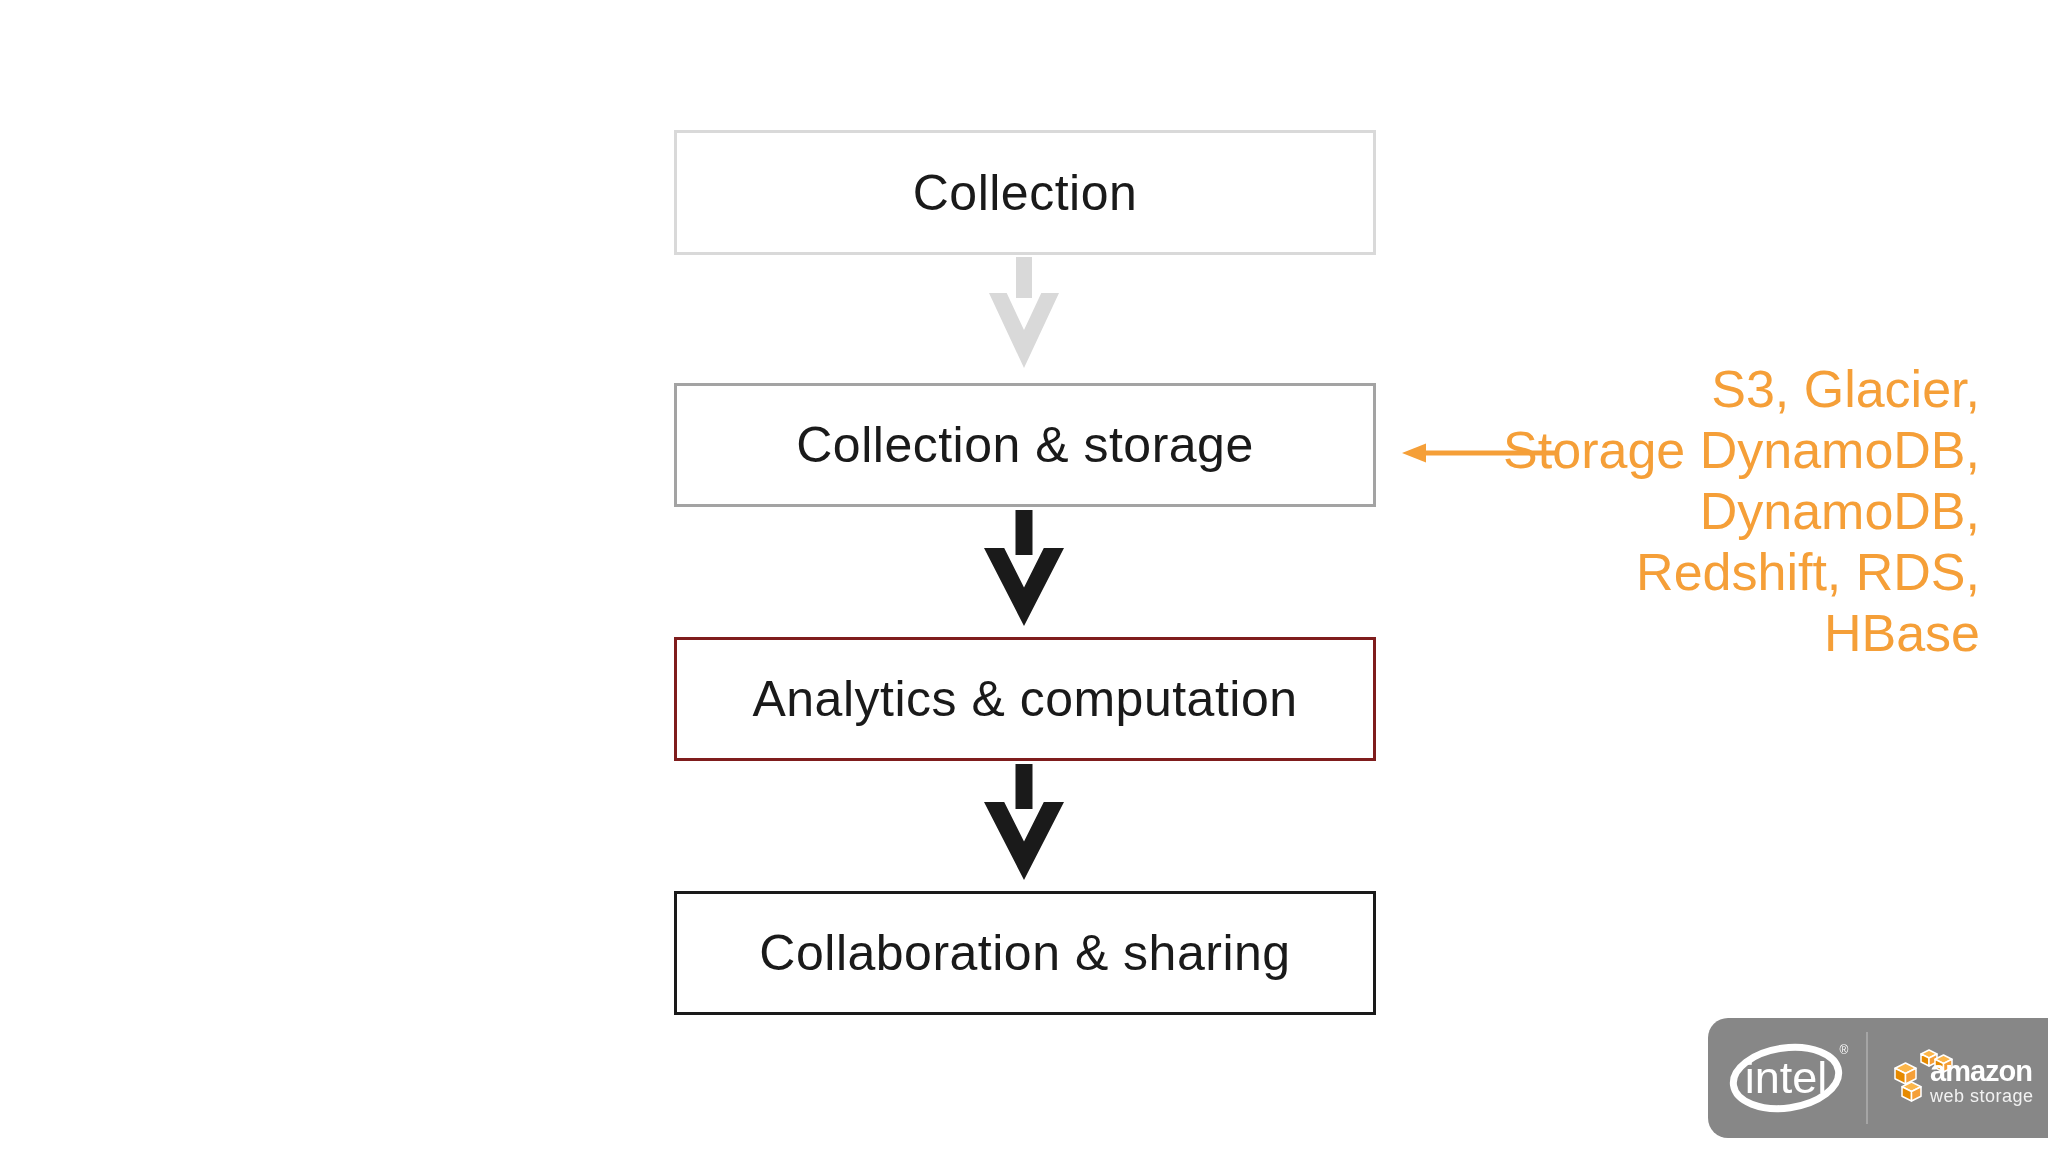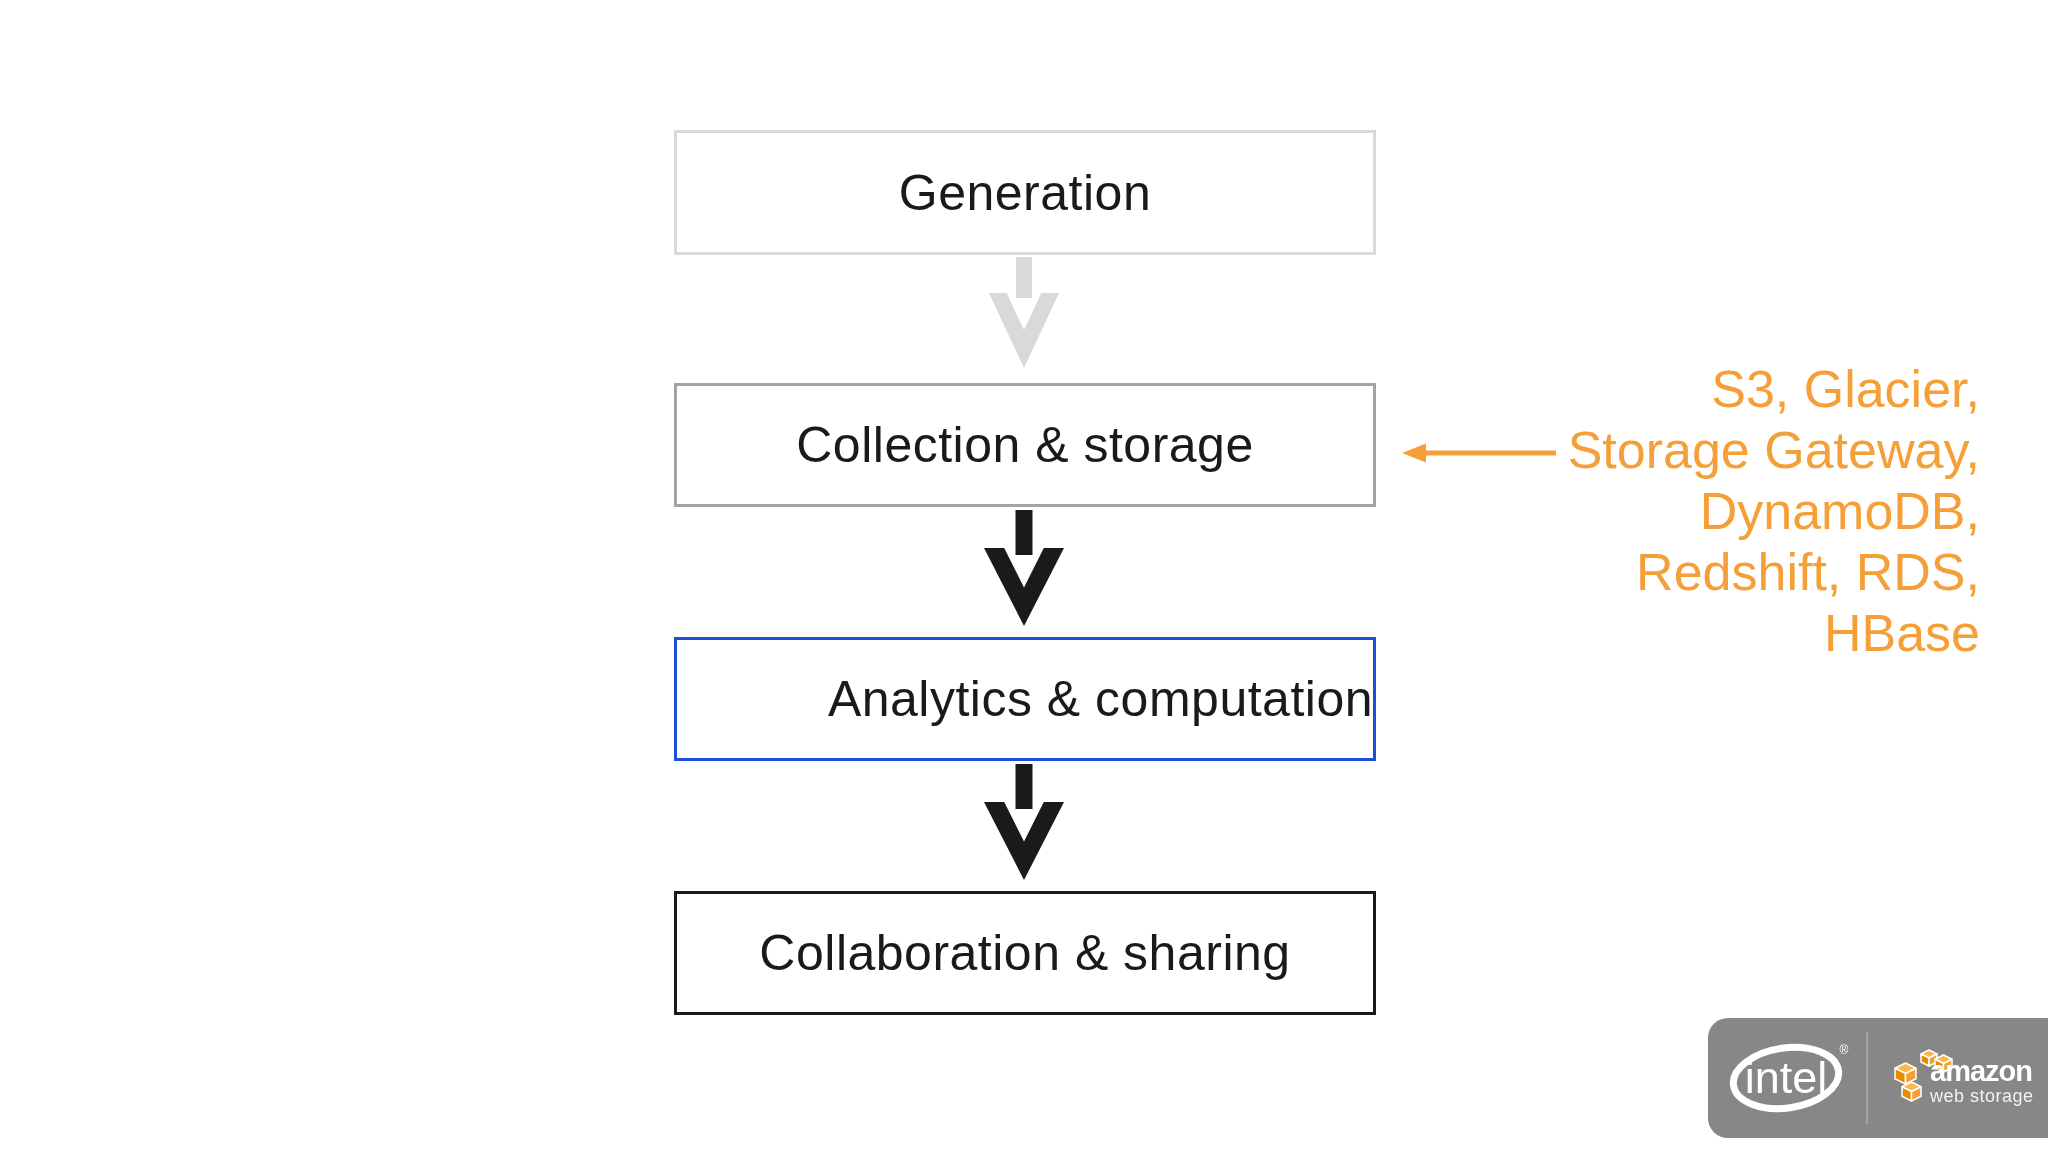--- a/index.html
+++ b/index.html
@@ -26,21 +26,21 @@
     display: flex;
     align-items: center;
     justify-content: center;
     font-size: 50px;
     color: #1a1a1a;
     letter-spacing: 0.5px;
     white-space: nowrap;
   }
   .flow-box.muted   { border: 3px solid #d9d9d9; top: 130px; height: 125px; }
   .flow-box.step-2  { border: 3px solid #a3a3a3; top: 383px; height: 124px; }
-  .flow-box.step-3  { border: 3px solid #1d4ed8; top: 637px; height: 124px; justify-content: flex-end; }
+  .flow-box.step-3  { border: 3px solid #7f1d1d; top: 637px; height: 124px; }
   .flow-box.step-4  { border: 3px solid #1a1a1a; top: 891px; height: 124px; }
 
   
   .arrow-svg { position: absolute; display: block; }
   #arrow-muted { left: 989px; top: 257px; }
   #arrow-1     { left: 984px; top: 510px; }
   #arrow-2     { left: 984px; top: 764px; }
 
   
   #annotation {
@@ -94,21 +94,21 @@
     letter-spacing: 0.5px;
     color: #f2f2f2;
   }
 </style>
 </head>
 <body>
 
 <div id="canvas">
 
   <div class="flow-box muted">
-    <span>Generation</span>
+    <span>Collection</span>
   </div>
 
   <svg id="arrow-muted" class="arrow-svg" width="70" height="111" viewBox="0 0 70 111">
     <rect x="27" y="0" width="16" height="41" fill="#d9d9d9"></rect>
     <polygon points="0,36 35,111 70,36 52.3,36 35,73.1 17.7,36" fill="#d9d9d9"></polygon>
   </svg>
 
   <div class="flow-box step-2">
     <span>Collection &amp; storage</span>
   </div>
@@ -131,21 +131,21 @@
     <span>Collaboration &amp; sharing</span>
   </div>
 
   <svg id="annotation-arrow" class="arrow-svg" width="160" height="26" viewBox="0 0 160 26">
     <rect x="18" y="10.5" width="136" height="5" fill="#f59f38"></rect>
     <polygon points="0,13 24,3.5 24,22.5" fill="#f59f38"></polygon>
   </svg>
 
   <div id="annotation">
     <div>S3, Glacier,</div>
-    <div>Storage Gateway,</div>
+    <div>Storage DynamoDB,</div>
     <div>DynamoDB,</div>
     <div>Redshift, RDS,</div>
     <div>HBase</div>
   </div>
 
   <div id="logo-panel">
 
     <svg id="intel-logo" width="145" height="104" viewBox="0 0 145 104">
       <ellipse cx="66" cy="54" rx="53" ry="30" fill="none" stroke="#ffffff" stroke-width="7" transform="rotate(-8 66 54)"></ellipse>
       <text x="66" y="69" text-anchor="middle" font-family="Liberation Sans, sans-serif" font-size="45" fill="#ffffff">intel</text>

